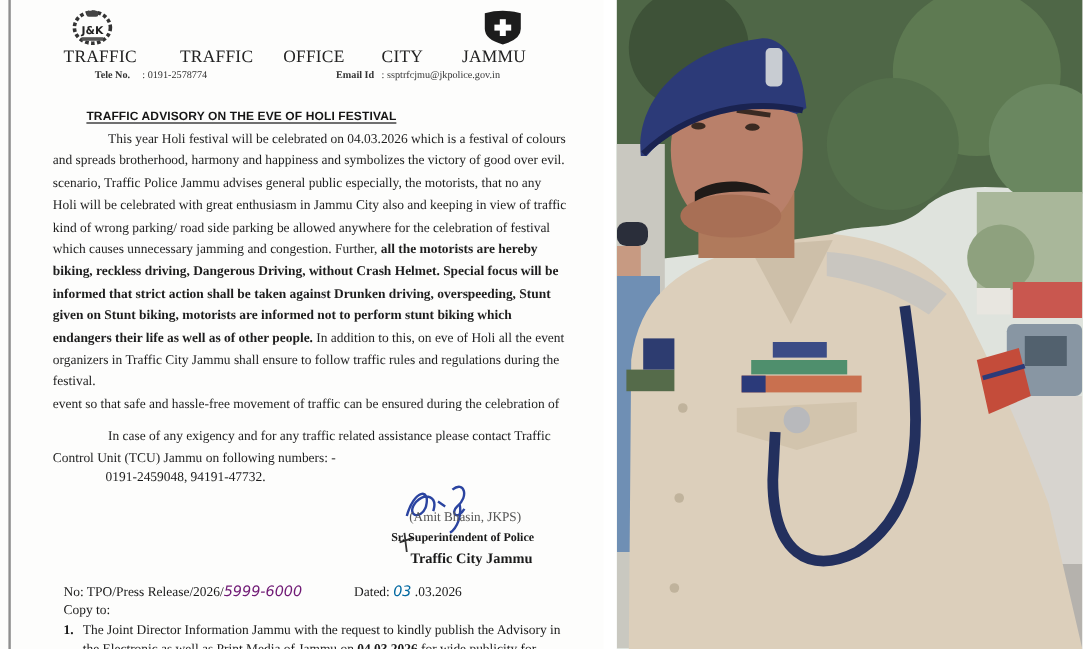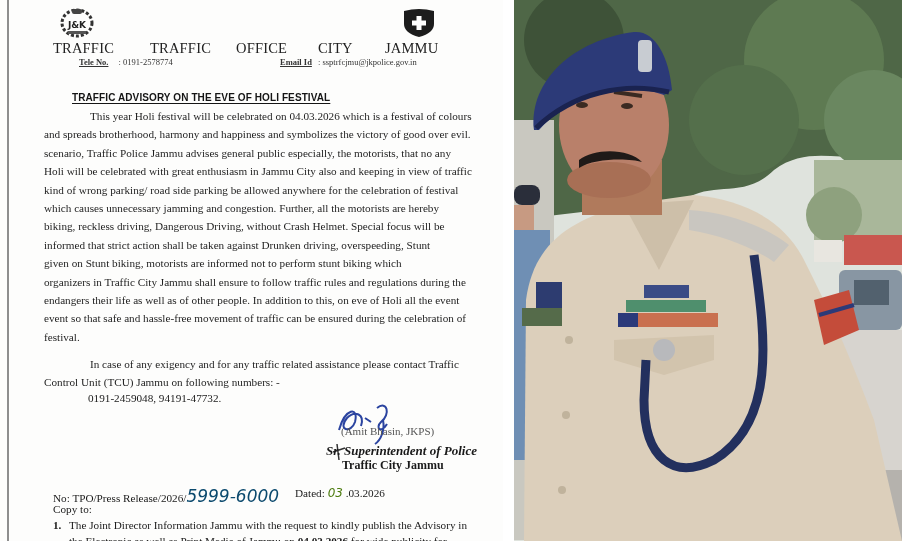--- a/index.html
+++ b/index.html
@@ -22,63 +22,63 @@
     position: absolute; left: 402px; top: 8px; width: 34px; height: 30px;
   }
   .letterhead {
     position: absolute; top: 40px; left: 0; width: 503px; height: 18px;
     font-size: 14.5px; color: #222;
   }
   .letterhead span { position: absolute; top: 0; letter-spacing: 0.2px; }
   .contact {
     position: absolute; top: 57px; font-size: 8.5px; color: #333;
   }
-  .contact b { font-weight: bold; text-decoration: underline; }
+  .contact b { font-weight: bold; }
   .title {
     position: absolute; top: 92px; left: 72px; width: 360px;
     font-family: Liberation Sans, sans-serif; font-weight: bold; font-size: 10px;
     letter-spacing: 0.1px; text-decoration: underline; text-underline-offset: 2px;
     color: #151515; white-space: nowrap;
   }
   .body-text {
     position: absolute; left: 44px; width: 420px;
     font-size: 11.2px; line-height: 18.4px; color: #1e1e1e;
     text-align: justify;
   }
   .body-text .line { display: block; white-space: nowrap; height: 18.4px; }
   .body-text .indent { padding-left: 46px; }
-  .body-text b { font-weight: normal; }
+  .body-text b { font-weight: bold; }
   .para1 { top: 107px; }
   .para2 { top: 355px; }
   .phone-line {
     position: absolute; top: 392px; left: 88px; font-size: 11.2px;
   }
   .signature {
     position: absolute; left: 325px; top: 400px; width: 90px; height: 62px;
   }
   .sig-name {
     position: absolute; left: 341px; top: 425px; font-size: 11px; color: #555;
   }
   .sig-desig {
-    position: absolute; left: 326px; top: 443px; font-size: 13px; font-weight: bold; font-style: italic;
+    position: absolute; left: 326px; top: 443px; font-size: 10px; font-weight: bold;
   }
   .sig-office {
     position: absolute; left: 342px; top: 458px; font-size: 12px; font-weight: bold;
   }
   .ref-no {
     position: absolute; top: 486px; left: 53px; font-size: 11.2px;
   }
   .ref-no .hw {
-    font-family: "DejaVu Sans", sans-serif; font-style: italic; color: #0c4a6e; font-size: 17px;
+    font-family: "DejaVu Sans", sans-serif; font-style: italic; color: #701a75; font-size: 12px;
   }
   .dated {
     position: absolute; top: 486px; left: 295px; font-size: 11.2px;
   }
   .dated .hw {
-    font-family: "DejaVu Sans", sans-serif; font-style: italic; color: #4d7c0f; font-size: 12px;
+    font-family: "DejaVu Sans", sans-serif; font-style: italic; color: #0369a1; font-size: 12px;
   }
   .copy-to {
     position: absolute; top: 503px; left: 53px; font-size: 11.2px;
   }
   .copy-item {
     position: absolute; top: 517px; left: 53px; width: 420px; font-size: 11.2px; line-height: 16px;
   }
   .copy-item .num { font-weight: bold; display: inline-block; width: 16px; }
   .copy-item .l2 { display: block; padding-left: 16px; white-space: nowrap; }
 
@@ -130,24 +130,24 @@
   <div class="body-text para1">
     <span class="line indent">This year Holi festival will be celebrated on 04.03.2026 which is a festival of colours</span>
     <span class="line">and spreads brotherhood, harmony and happiness and symbolizes the victory of good over evil.</span>
     <span class="line">scenario, Traffic Police Jammu advises general public especially, the motorists, that no any</span>
     <span class="line">Holi will be celebrated with great enthusiasm in Jammu City also and keeping in view of traffic</span>
     <span class="line">kind of wrong parking/ road side parking be allowed anywhere for the celebration of festival</span>
     <span class="line"><span>which causes unnecessary jamming and congestion. Further, </span><b>all the motorists are hereby</b></span>
     <b class="line">biking, reckless driving, Dangerous Driving, without Crash Helmet. Special focus will be</b>
     <b class="line">informed that strict action shall be taken against Drunken driving, overspeeding, Stunt</b>
     <b class="line">given on Stunt biking, motorists are informed not to perform stunt biking which</b>
+    <span class="line"><b>endangers their life as well as of other people.</b><span> In addition to this, on eve of Holi all the event</span></span>
     <span class="line">organizers in Traffic City Jammu shall ensure to follow traffic rules and regulations during the</span>
-    <span class="line"><b>endangers their life as well as of other people.</b><span> In addition to this, on eve of Holi all the event</span></span>
+    <span class="line">festival.</span>
     <span class="line">event so that safe and hassle-free movement of traffic can be ensured during the celebration of</span>
-    <span class="line">festival.</span>
   </div>
 
   <div class="body-text para2">
     <span class="line indent">In case of any exigency and for any traffic related assistance please contact Traffic</span>
     <span class="line">Control Unit (TCU) Jammu on following numbers: -</span>
   </div>
   <div class="phone-line">0191-2459048, 94191-47732.</div>
 
   <svg class="signature" viewBox="0 0 90 62">
     <path d="M14 30 C20 8, 34 6, 30 22 C26 34, 12 30, 22 18 C30 10, 40 14, 36 26 M40 18 L46 22 M52 8 C62 0, 66 14, 56 22 C50 28, 56 34, 62 24 M58 20 C60 30, 56 40, 50 44" fill="none" stroke="#2b44a0" stroke-width="2"></path>

